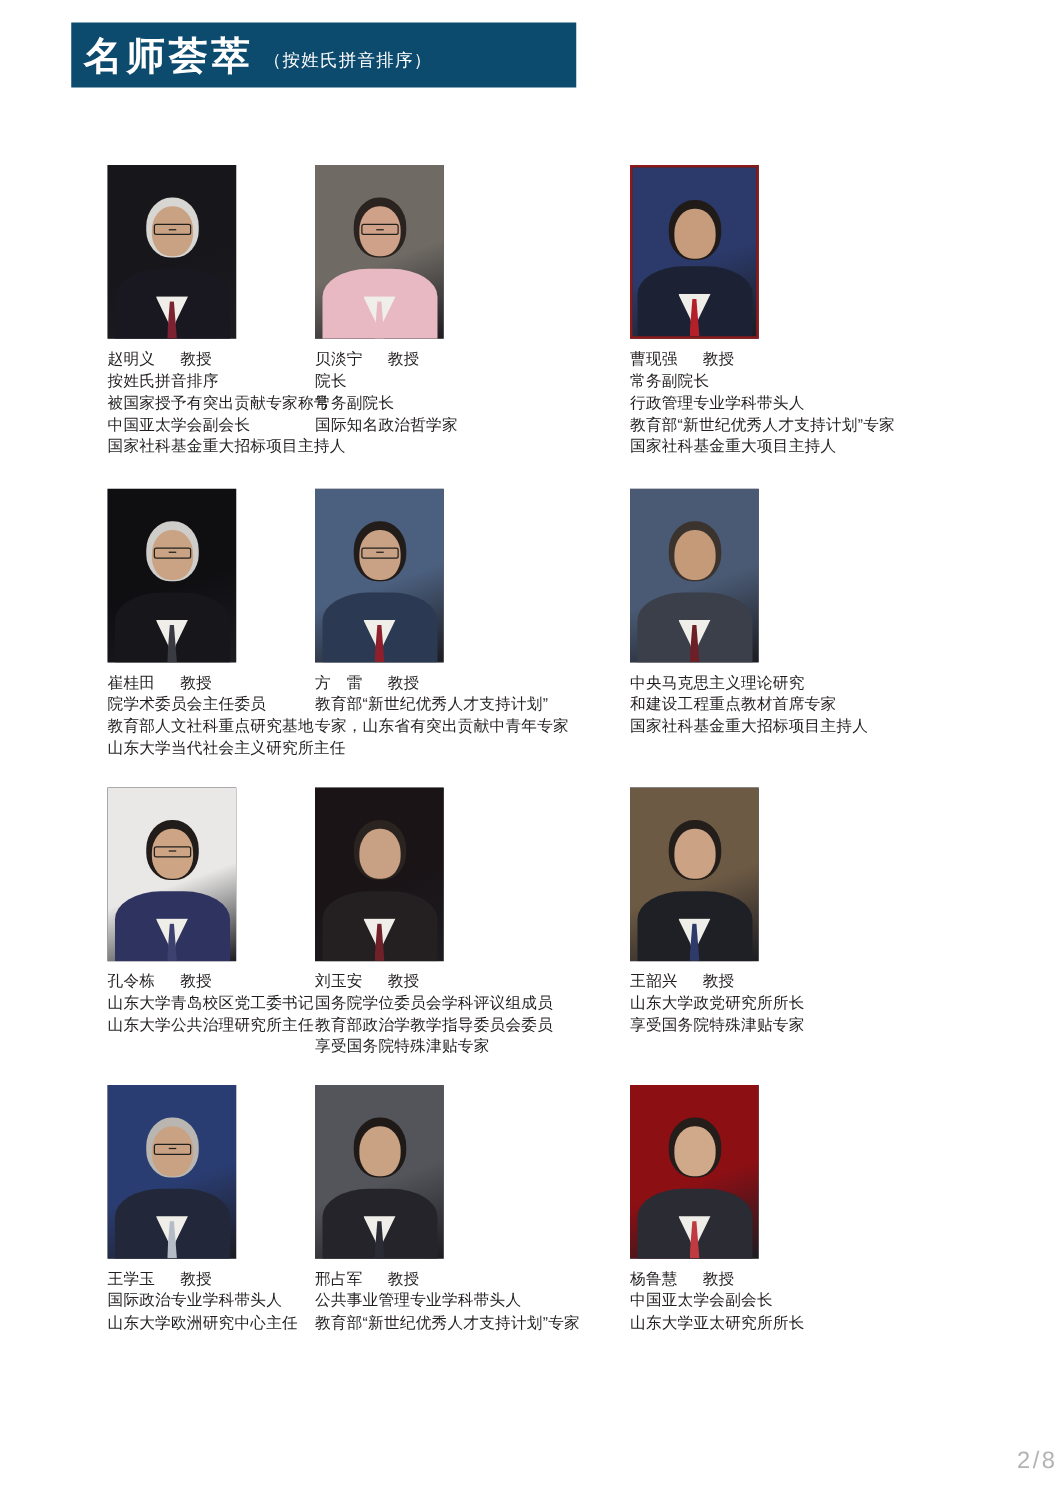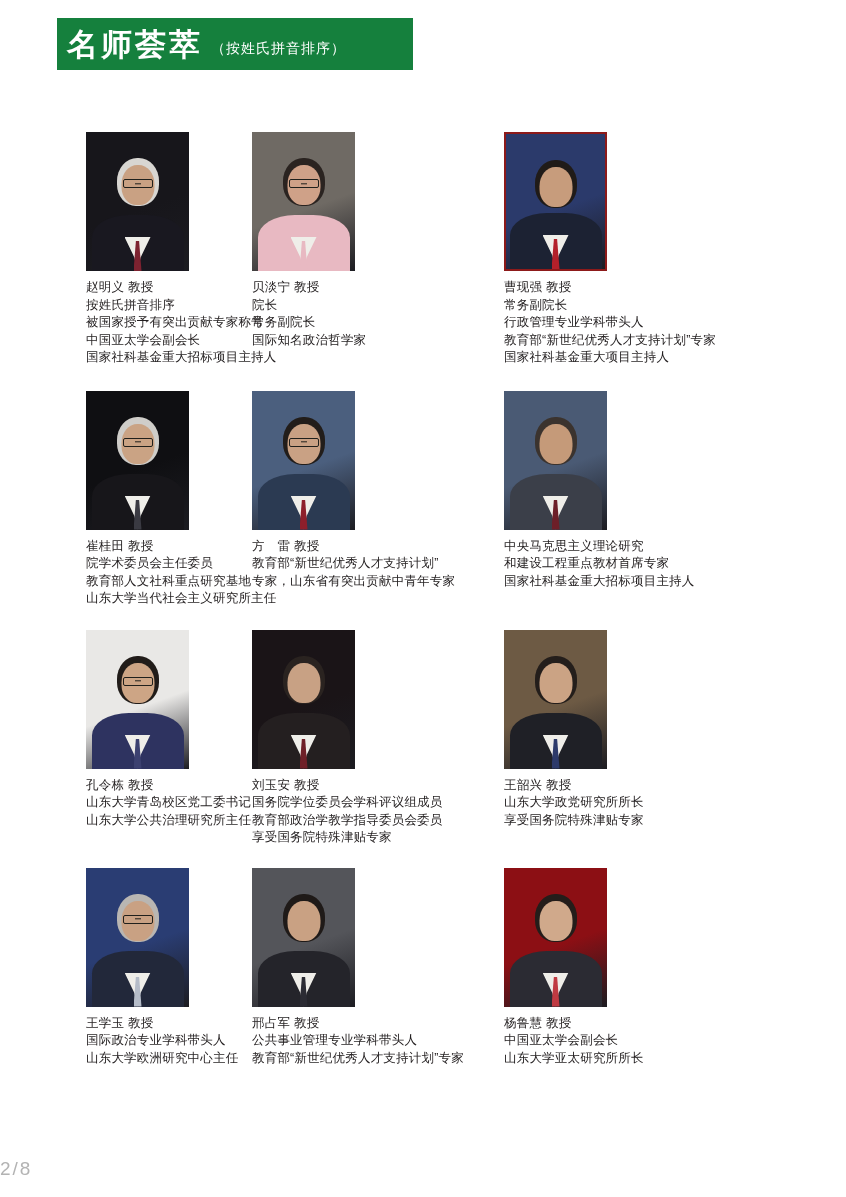--- a/index.html
+++ b/index.html
@@ -14,23 +14,23 @@
     font-family: "Liberation Sans", "DejaVu Sans", sans-serif;
     color: #231f20;
     overflow: hidden;
   }
 
   
   #header-banner {
     position: absolute;
     left: 57px;
     top: 18px;
-    width: 356px;
+    width: 404px;
     height: 52px;
-    background: #15803d;
+    background: #0c4a6e;
     display: flex;
     align-items: center;
     box-sizing: border-box;
     padding-left: 10px;
   }
   #header-title {
     color: #ffffff;
     font-size: 31px;
     font-weight: bold;
     letter-spacing: 3px;
@@ -133,30 +133,30 @@
     margin-top: 8px;
     font-size: 12.5px;
     line-height: 17.5px;
     letter-spacing: 0.2px;
     color: #221e1f;
   }
   .person-name {
     white-space: nowrap;
   }
   .person-name .nm { }
-  .person-name .ttl { margin-left: 4px; }
+  .person-name .ttl { margin-left: 20px; }
   .person-line { white-space: nowrap; }
 
   
   #page-number {
     position: absolute;
     left: 0;
     top: 1158px;
     width: 846px;
-    text-align: left;
+    text-align: right;
     font-size: 19px;
     color: #b3b3b3;
     letter-spacing: 2px;
   }
 </style>
 </head>
 <body>
 
 <div id="header-banner">
   <span id="header-title">名师荟萃</span>

